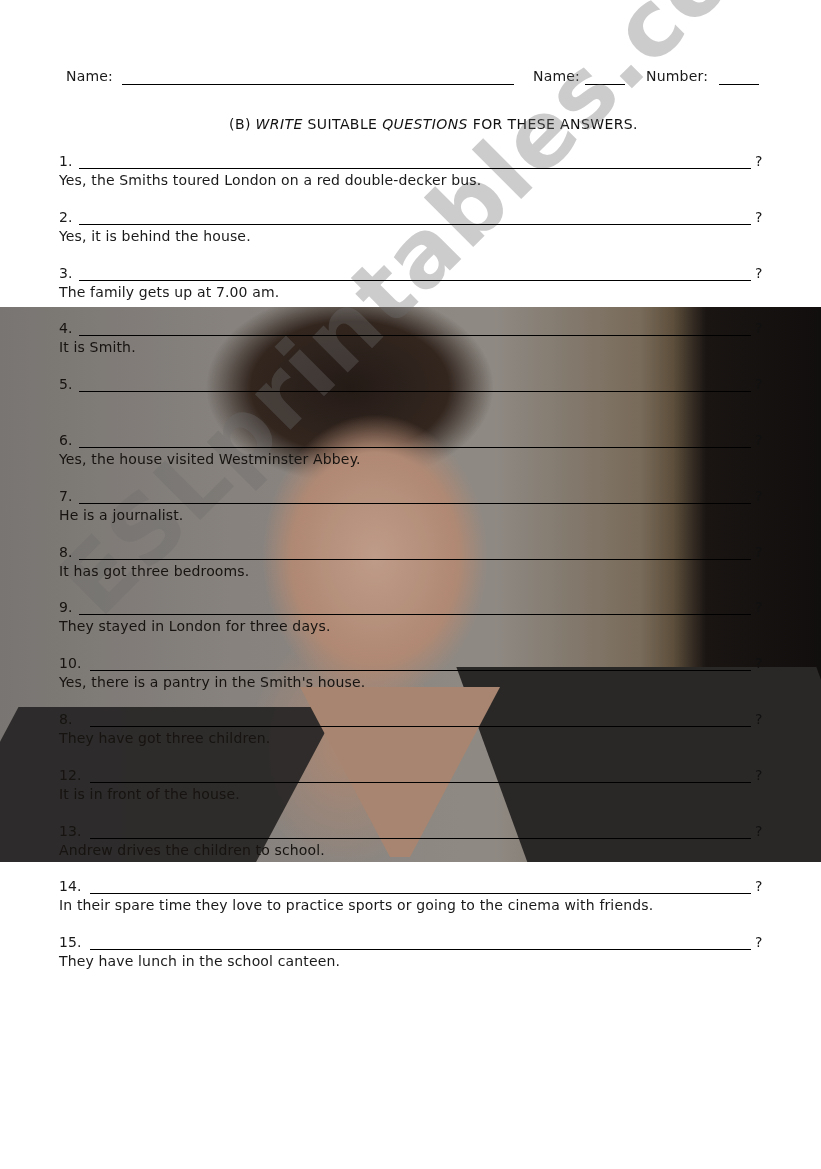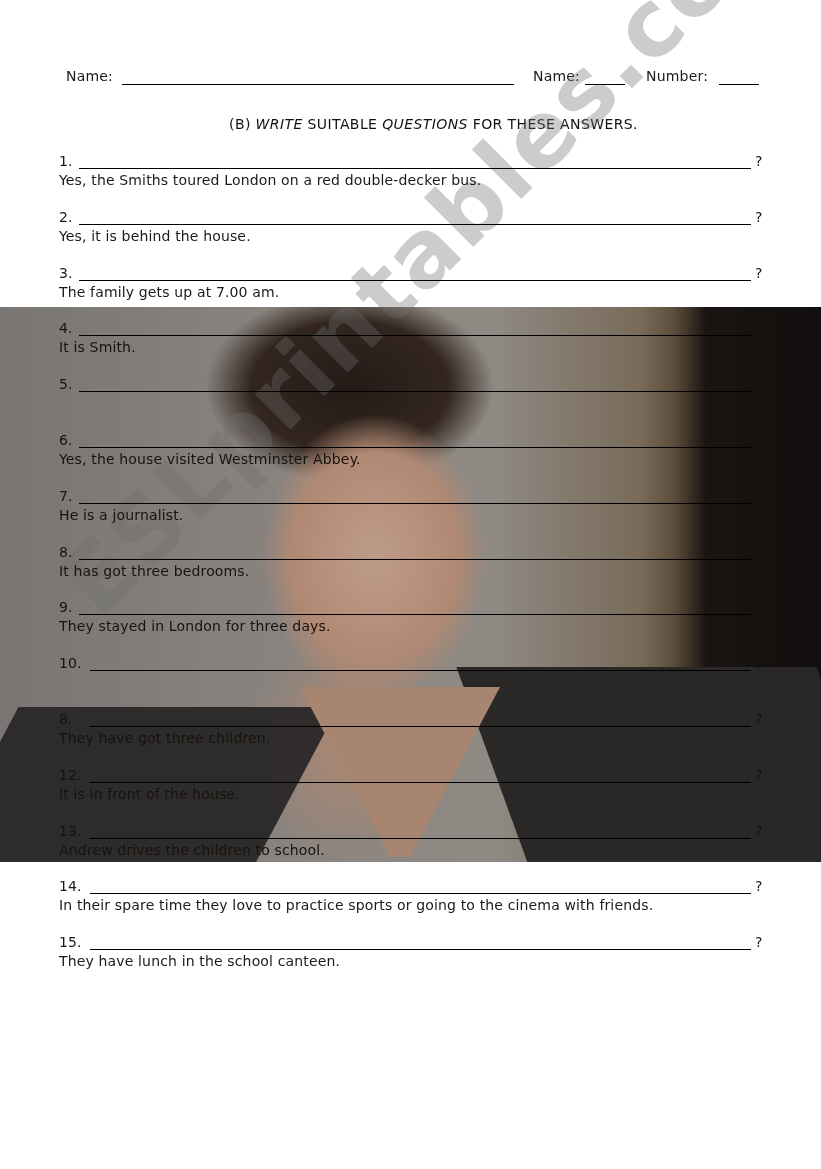--- a/index.html
+++ b/index.html
@@ -136,20 +136,21 @@
     <div class="q on-photo" style="top: 599px;">
       <span class="num">9.</span>
       <span class="line" style="left: 20px; width: 672px;"></span>
       <span class="qm">?</span>
       <span class="ans">They stayed in London for three days.</span>
     </div>
     <div class="q on-photo" style="top: 655px;">
       <span class="num">10.</span>
       <span class="line" style="left: 31px; width: 661px;"></span>
       <span class="qm">?</span>
+      <span class="ans">Yes, there is a pantry in the Smith's house.</span>
     </div>
     <div class="q on-photo" style="top: 711px;">
       <span class="num">8.</span>
       <span class="line" style="left: 31px; width: 661px;"></span>
       <span class="qm">?</span>
       <span class="ans">They have got three children.</span>
     </div>
     <div class="q on-photo" style="top: 767px;">
       <span class="num">12.</span>
       <span class="line" style="left: 31px; width: 661px;"></span>

